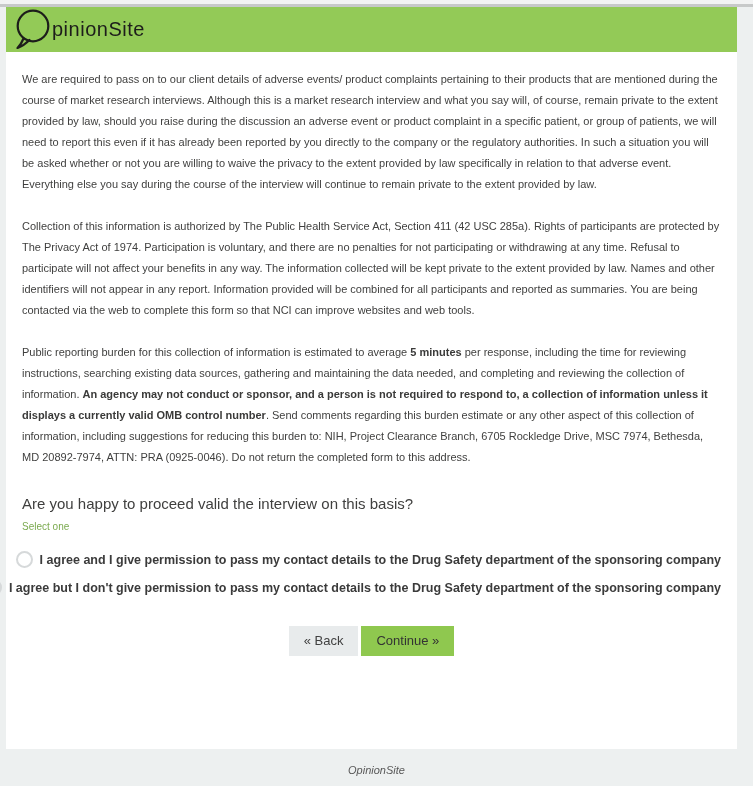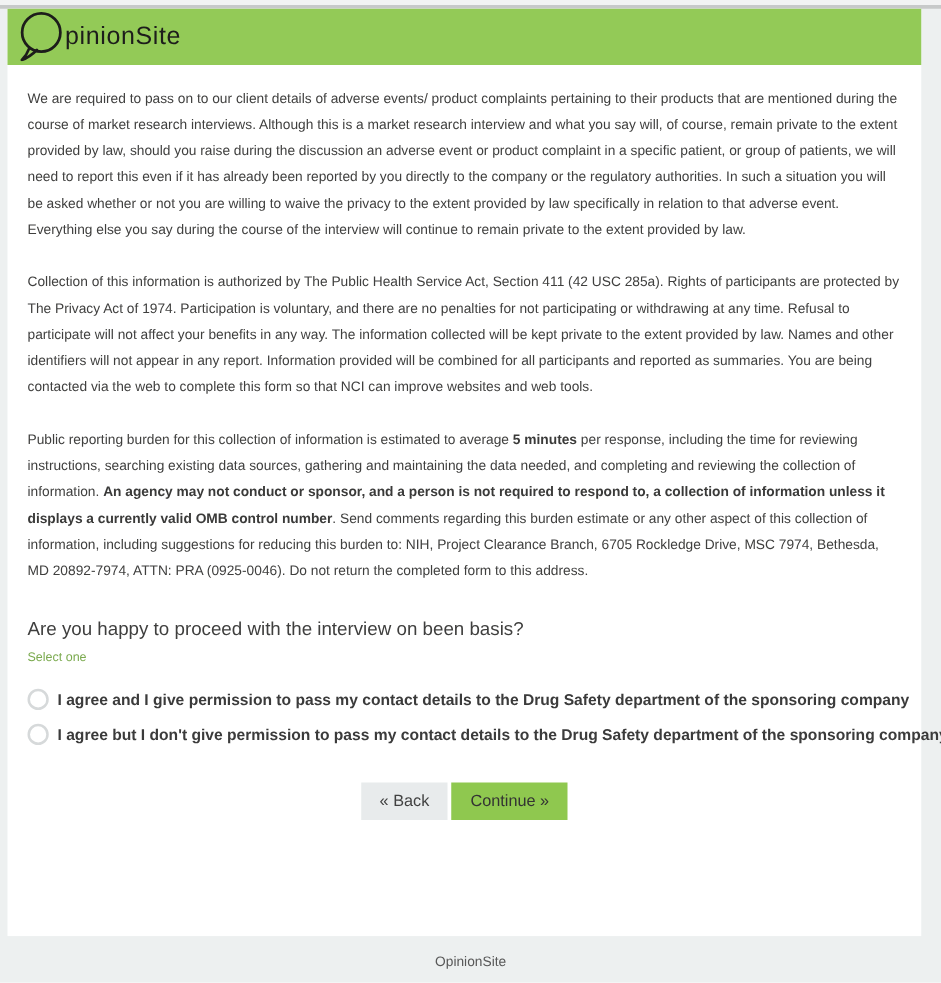--- a/index.html
+++ b/index.html
@@ -59,20 +59,21 @@
     color: #7baa4f;
     margin-top: 7px;
   }
 
   .options { margin-top: 19px; }
   .option-row {
     display: flex;
     align-items: center;
     margin-bottom: 11px;
     cursor: pointer;
+    justify-content: flex-end;
   }
   .radio-circle {
     width: 17px;
     height: 17px;
     border: 2px solid #d6d9da;
     border-radius: 50%;
     background: #fff;
     flex: 0 0 auto;
     margin-right: 7px;
   }
@@ -101,20 +102,21 @@
   .btn-continue { background: #8fc84f; color: #333333; }
 
   .footer {
     position: absolute;
     left: 0; bottom: 0;
     width: 753px;
     height: 37px;
     background: #edf0f0;
     text-align: center;
     padding-top: 11px;
+    font-style: italic;
   }
   .footer-text { font-size: 11px; color: #585858; }
 </style>
 </head>
 <body>
 
 <div class="top-strip"></div>
 <div class="top-line"></div>
 
 <div class="content-wrap">
@@ -132,21 +134,21 @@
   </div>
 
   <div class="main">
 
     <p class="para">We are required to pass on to our client details of adverse events/ product complaints pertaining to their products that are mentioned during the course of market research interviews. Although this is a market research interview and what you say will, of course, remain private to the extent provided by law, should you raise during the discussion an adverse event or product complaint in a specific patient, or group of patients, we will need to report this even if it has already been reported by you directly to the company or the regulatory authorities. In such a situation you will be asked whether or not you are willing to waive the privacy to the extent provided by law specifically in relation to that adverse event. Everything else you say during the course of the interview will continue to remain private to the extent provided by law.</p>
 
     <p class="para">Collection of this information is authorized by The Public Health Service Act, Section 411 (42 USC 285a). Rights of participants are protected by The Privacy Act of 1974. Participation is voluntary, and there are no penalties for not participating or withdrawing at any time. Refusal to participate will not affect your benefits in any way. The information collected will be kept private to the extent provided by law. Names and other identifiers will not appear in any report. Information provided will be combined for all participants and reported as summaries. You are being contacted via the web to complete this form so that NCI can improve websites and web tools.</p>
 
     <p class="para"><span>Public reporting burden for this collection of information is estimated to average </span><b>5 minutes</b><span> per response, including the time for reviewing instructions, searching existing data sources, gathering and maintaining the data needed, and completing and reviewing the collection of information. </span><b>An agency may not conduct or sponsor, and a person is not required to respond to, a collection of information unless it displays a currently valid OMB control number</b><span>. Send comments regarding this burden estimate or any other aspect of this collection of information, including suggestions for reducing this burden to: NIH, Project Clearance Branch, 6705 Rockledge Drive, MSC 7974, Bethesda, MD 20892-7974, ATTN: PRA (0925-0046). Do not return the completed form to this address.</span></p>
 
-    <div class="question">Are you happy to proceed with the interview on been basis?</div>
+    <div class="question">Are you happy to proceed valid the interview on this basis?</div>
     <div class="hint">Select one</div>
 
     <div class="options">
       <div class="option-row">
         <span class="radio-circle"></span>
         <span class="option-label">I agree and I give permission to pass my contact details to the Drug Safety department of the sponsoring company</span>
       </div>
       <div class="option-row">
         <span class="radio-circle"></span>
         <span class="option-label">I agree but I don't give permission to pass my contact details to the Drug Safety department of the sponsoring company</span>

